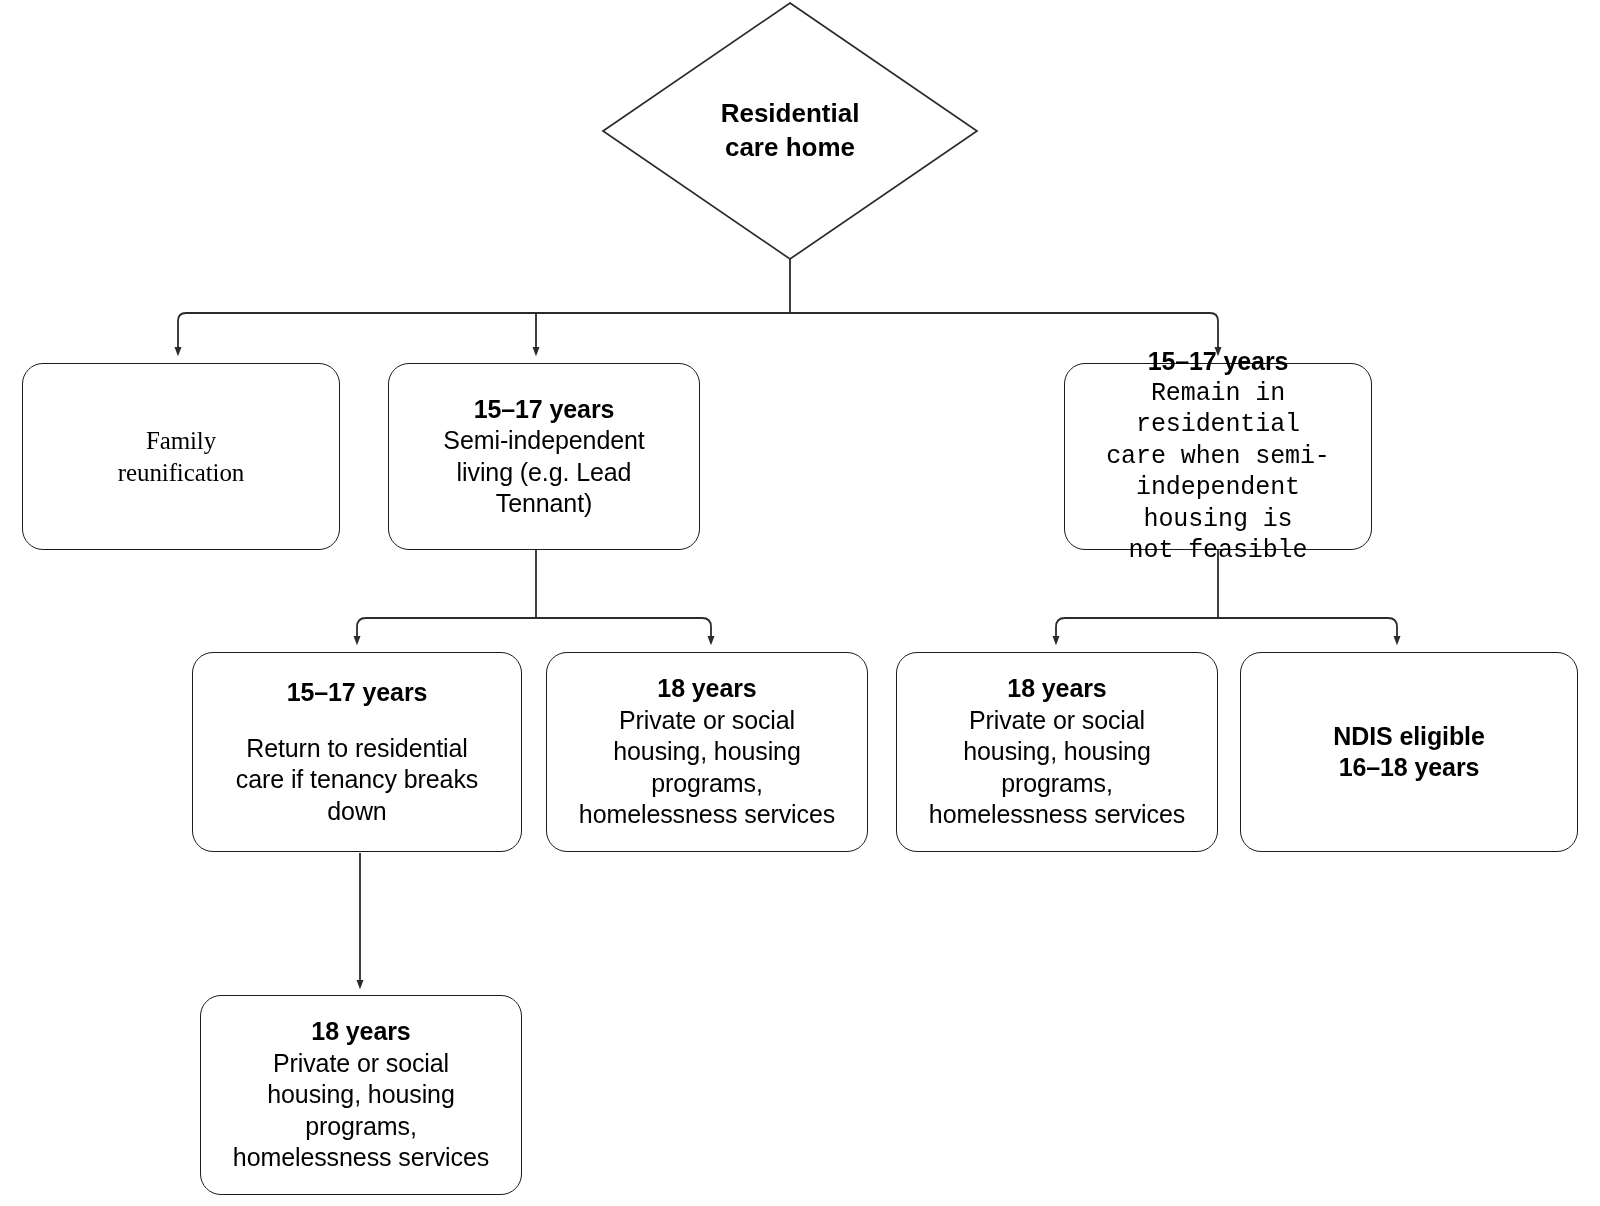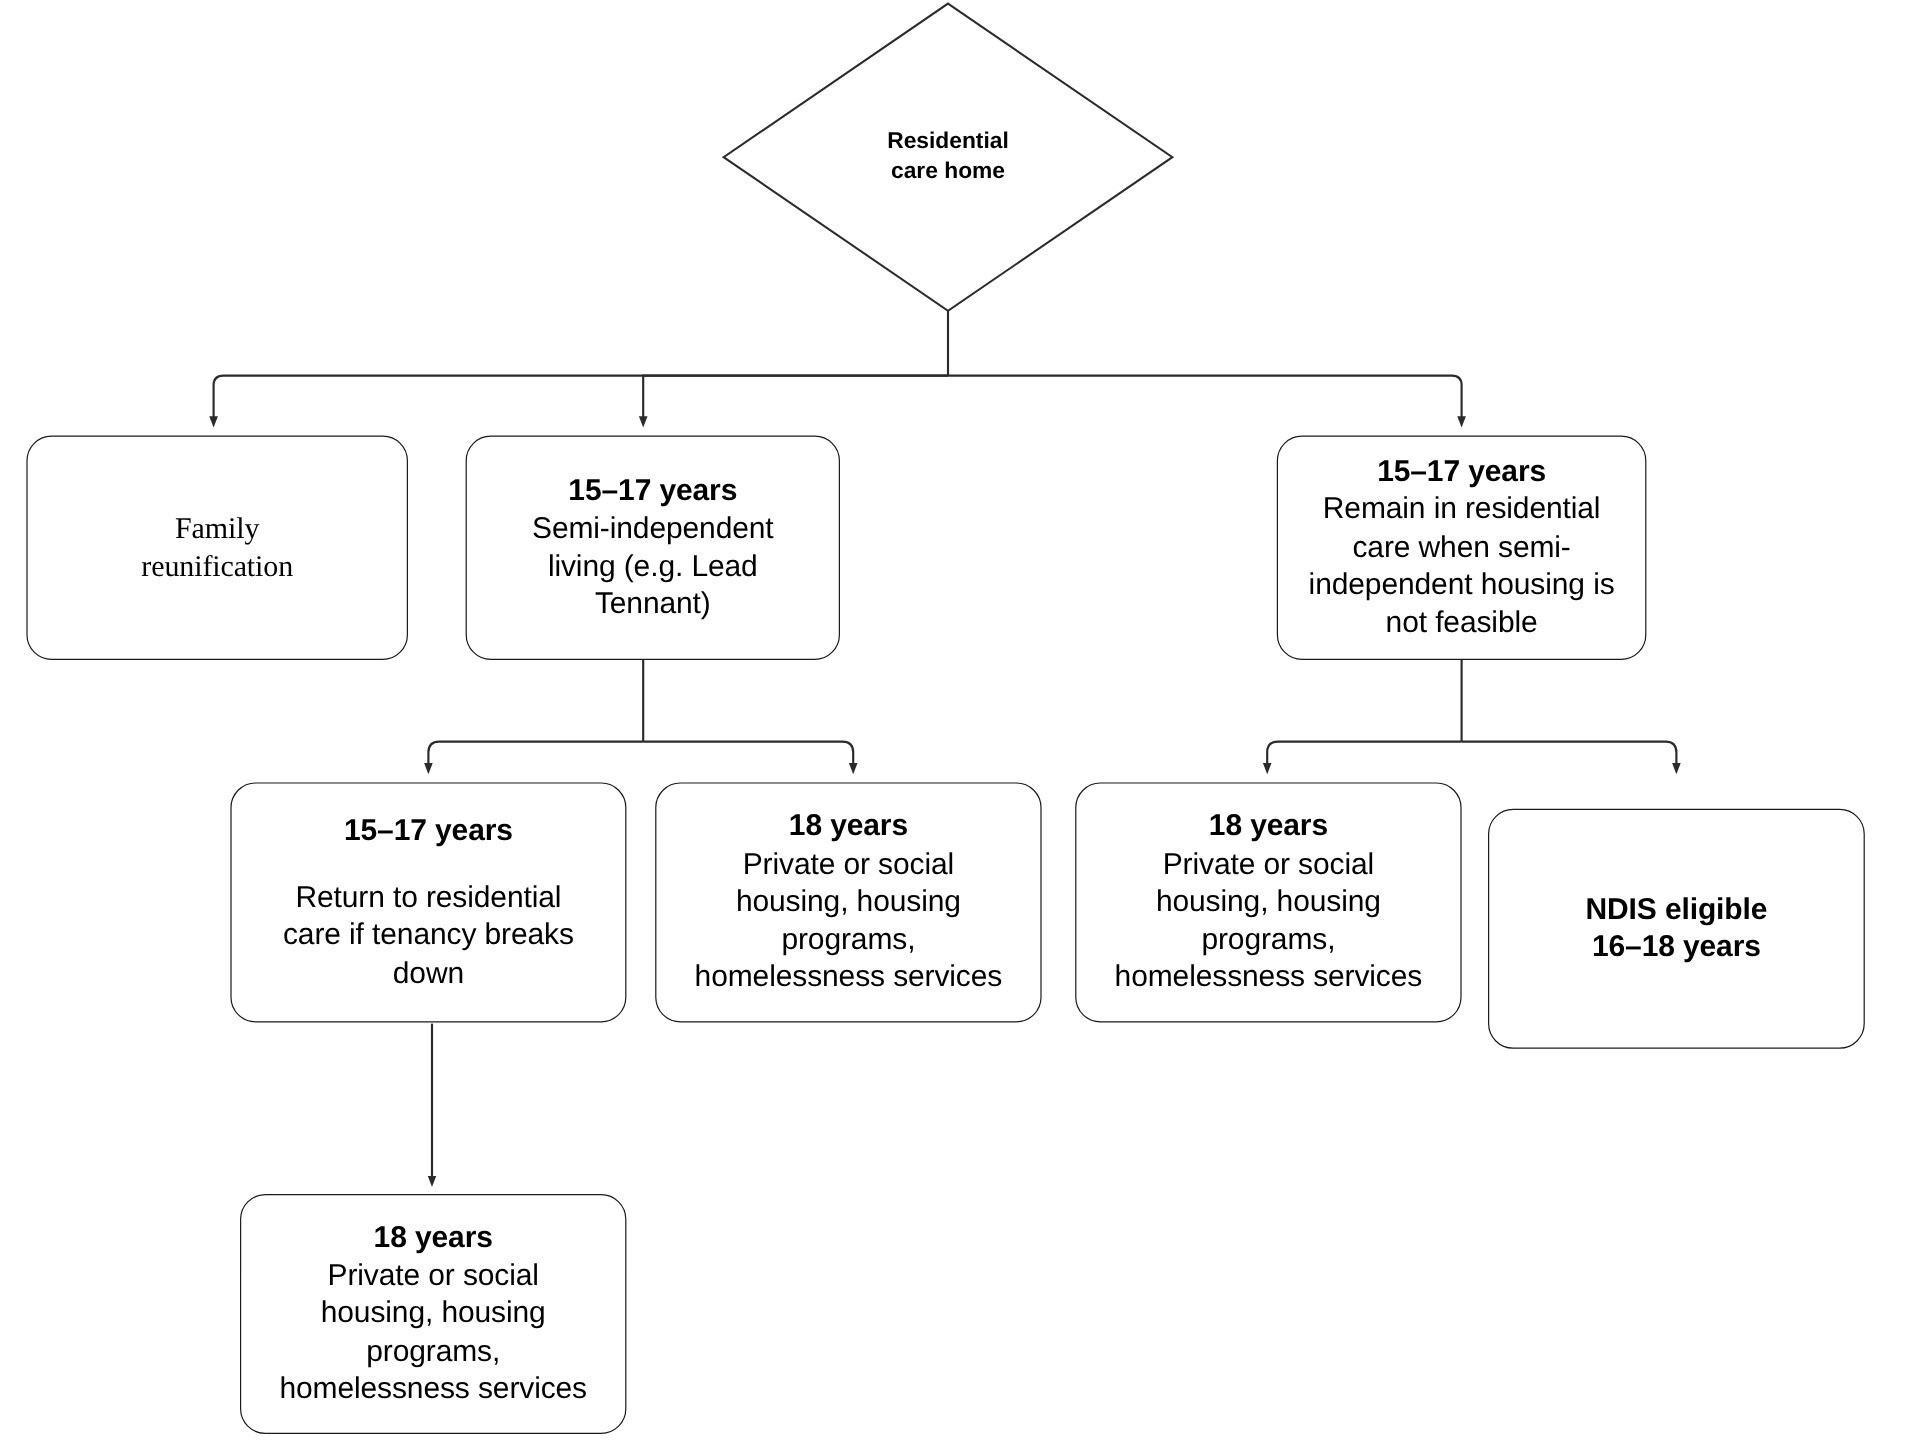--- a/index.html
+++ b/index.html
@@ -56,21 +56,21 @@
   .diamond-node {
     position: absolute;
     display: flex;
     align-items: center;
     justify-content: center;
   }
   .diamond-label {
     position: relative;
     z-index: 2;
     font-weight: bold;
-    font-size: 19px;
+    font-size: 26px;
     line-height: 1.3;
     text-align: center;
     white-space: pre-line;
   }
 </style>
 </head>
 <body>
 
 <div id="canvas">
 
@@ -113,21 +113,21 @@
 
   <div class="node box" style="left:388px; top:363px; width:312px; height:187px;">
     <div class="title">15–17 years</div>
     <div class="body-text" style="white-space:pre-line;">Semi-independent
 living (e.g. Lead
 Tennant)</div>
   </div>
 
   <div class="node box" style="left:1064px; top:363px; width:308px; height:187px;">
     <div class="title">15–17 years</div>
-    <div class="body-text" style="white-space:pre-line;">Remain in residential
+    <div class="body-text" style="white-space:pre-line;font-family:Liberation Mono, monospace;">Remain in residential
 care when semi-
 independent housing is
 not feasible</div>
   </div>
 
   <div class="node box" style="left:192px; top:652px; width:330px; height:200px;">
     <div class="title">15–17 years</div>
     <div class="body-text" style="white-space:pre-line;margin-top:24px;">Return to residential
 care if tenancy breaks
 down</div>
@@ -142,21 +142,21 @@
   </div>
 
   <div class="node box" style="left:896px; top:652px; width:322px; height:200px;">
     <div class="title">18 years</div>
     <div class="body-text" style="white-space:pre-line;">Private or social
 housing, housing
 programs,
 homelessness services</div>
   </div>
 
-  <div class="node box" style="left:1240px; top:652px; width:314px; height:200px;margin-top:22px;">
+  <div class="node box" style="left:1240px; top:652px; width:338px; height:200px;">
     <div class="title" style="white-space:pre-line;">NDIS eligible
 16–18 years</div>
   </div>
 
   <div class="node box" style="left:200px; top:995px; width:322px; height:200px;">
     <div class="title">18 years</div>
     <div class="body-text" style="white-space:pre-line;">Private or social
 housing, housing
 programs,
 homelessness services</div>

